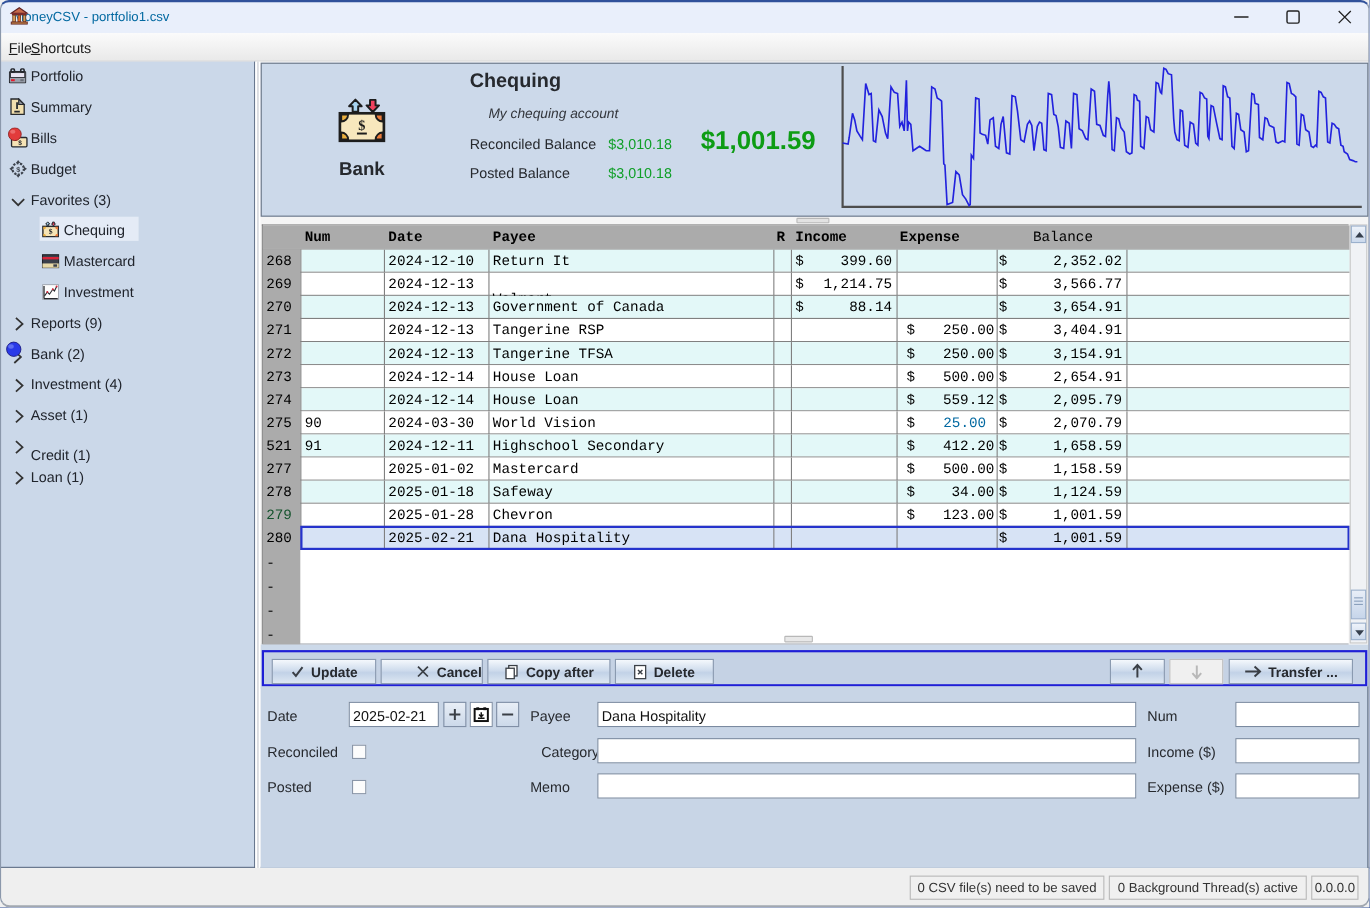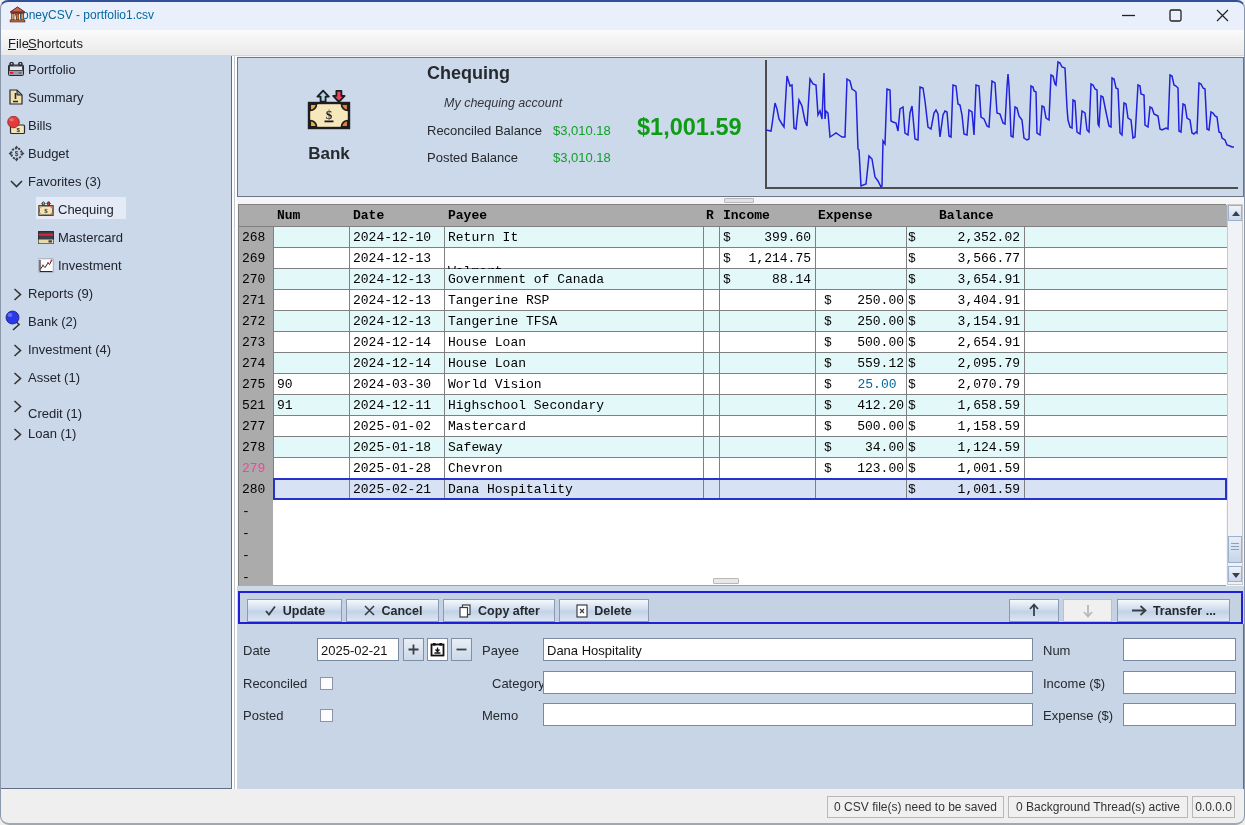--- a/index.html
+++ b/index.html
@@ -177,21 +177,21 @@
 <polyline id="chartline" fill="none" stroke="#2222dd" stroke-width="1.5" points="2,72 7,73 8,67 11,45 13,51 15,61 18,66 20,69 23,18 26,28 28,27 30,70 32,71 35,42 38,48 41,63 43,68 46,21 49,26 52,27 54,57 56,53 58,61 60,15 61,61 62,53 64,55 66,79 69,77 72,75 75,77 78,79 81,79 83,21 86,23 88,31 91,33 92,34 94,91 95,92 97,128 102,126 105,98 108,101 111,119 114,123 117,129 118,128 119,83 121,86 123,31 126,32 127,63 129,64 132,65 134,73 136,51 139,49 141,75 144,77 146,55 148,48 151,81 154,82 156,29 159,30 161,43 164,69 167,71 170,55 172,52 174,56 176,79 179,57 181,53 183,54 185,78 187,79 189,27 192,28 194,46 196,47 198,57 200,76 203,77 205,52 208,54 210,77 212,27 215,28 217,59 220,61 223,68 225,69 228,23 231,25 233,55 236,56 239,65 241,66 243,29 244,16 245,28 246,50 247,78 249,79 251,49 253,50 255,58 258,62 260,80 263,82 265,81 267,28 269,29 270,33 272,34 273,75 276,77 278,48 280,49 282,60 285,62 287,17 289,18 291,26 292,27 294,4 296,5 298,9 301,10 303,50 304,62 306,69 308,70 309,42 311,43 313,74 316,76 318,53 321,55 323,72 325,74 327,26 329,27 331,31 333,32 334,66 335,68 337,38 339,39 342,54 345,68 347,69 348,20 350,21 352,30 354,31 356,75 358,77 360,45 362,46 364,60 367,62 369,80 371,79 374,27 376,28 377,36 380,37 381,67 384,69 386,49 388,50 390,56 392,57 394,58 396,71 398,72 400,71 402,70 404,71 406,17 408,18 410,27 412,28 414,30 415,73 417,74 419,46 421,47 423,60 426,62 428,75 430,76 432,74 433,75 435,25 437,26 439,30 441,31 443,71 445,72 447,54 449,55 451,58 453,59 455,74 457,75 458,80 461,82 463,87 466,88 468,89 470,89"></polyline>
 </svg>
 <div class="abs" id="table">
 <div class="abs" style="left:0;top:0;width:988px;height:21px;background:#ababab;"></div>
 <div class="abs" style="left:38px;top:3px;font-weight:bold;color:#000;">Num</div>
 <div class="abs" style="left:114px;top:3px;font-weight:bold;color:#000;">Date</div>
 <div class="abs" style="left:209px;top:3px;font-weight:bold;color:#000;">Payee</div>
 <div class="abs" style="left:467px;top:3px;font-weight:bold;color:#000;">R</div>
 <div class="abs" style="left:484px;top:3px;font-weight:bold;color:#000;">Income</div>
 <div class="abs" style="left:579px;top:3px;font-weight:bold;color:#000;">Expense</div>
-<div class="abs" style="left:671px;top:3px;font-weight:bold;color:#000;padding-left:29px;">Balance</div>
+<div class="abs" style="left:671px;top:3px;font-weight:normal;color:#000;padding-left:29px;">Balance</div>
 <div class="abs" style="left:0;top:21px;width:988px;height:1px;background:#808080;"></div>
 <div class="abs" style="left:0;top:22px;width:34px;height:359px;background:#ababab;"></div>
 <div class="abs" style="left:3px;top:25px;color:#000;">268</div>
 <div class="abs" style="left:35px;top:22px;width:953px;height:20px;background:#e3f8f8;"></div>
 <div class="abs" style="left:34px;top:22px;width:1px;height:21px;background:#808080;"></div>
 <div class="abs" style="left:110px;top:22px;width:1px;height:21px;background:#808080;"></div>
 <div class="abs" style="left:205px;top:22px;width:1px;height:21px;background:#808080;"></div>
 <div class="abs" style="left:464px;top:22px;width:1px;height:21px;background:#808080;"></div>
 <div class="abs" style="left:480px;top:22px;width:1px;height:21px;background:#808080;"></div>
 <div class="abs" style="left:576px;top:22px;width:1px;height:21px;background:#808080;"></div>
@@ -369,21 +369,21 @@
 <div class="abs" style="left:576px;top:232px;width:1px;height:21px;background:#808080;"></div>
 <div class="abs" style="left:667px;top:232px;width:1px;height:21px;background:#808080;"></div>
 <div class="abs" style="left:785px;top:232px;width:1px;height:21px;background:#808080;"></div>
 <div class="abs" style="left:34px;top:252px;width:954px;height:1px;background:#808080;"></div>
 <div class="abs" style="left:114px;top:235px;color:#000;">2025-01-18</div>
 <div class="abs" style="left:209px;top:235px;color:#000;">Safeway</div>
 <div class="abs" style="left:585px;top:235px;color:#000;">$</div>
 <div class="abs" style="left:581px;top:235px;width:84px;text-align:right;color:#000;">34.00</div>
 <div class="abs" style="left:669px;top:235px;color:#000;">$</div>
 <div class="abs" style="left:671px;top:235px;width:110px;text-align:right;color:#000;">1,124.59</div>
-<div class="abs" style="left:3px;top:256px;color:#ec4899;font-family:Liberation Mono, monospace;">279</div>
+<div class="abs" style="left:3px;top:256px;color:#14532d;font-family:Liberation Mono, monospace;">279</div>
 <div class="abs" style="left:35px;top:253px;width:953px;height:20px;background:#ffffff;"></div>
 <div class="abs" style="left:34px;top:253px;width:1px;height:21px;background:#808080;"></div>
 <div class="abs" style="left:110px;top:253px;width:1px;height:21px;background:#808080;"></div>
 <div class="abs" style="left:205px;top:253px;width:1px;height:21px;background:#808080;"></div>
 <div class="abs" style="left:464px;top:253px;width:1px;height:21px;background:#808080;"></div>
 <div class="abs" style="left:480px;top:253px;width:1px;height:21px;background:#808080;"></div>
 <div class="abs" style="left:576px;top:253px;width:1px;height:21px;background:#808080;"></div>
 <div class="abs" style="left:667px;top:253px;width:1px;height:21px;background:#808080;"></div>
 <div class="abs" style="left:785px;top:253px;width:1px;height:21px;background:#808080;"></div>
 <div class="abs" style="left:34px;top:273px;width:954px;height:1px;background:#808080;"></div>
@@ -413,21 +413,21 @@
 <div class="abs" style="left:3px;top:321px;color:#000;">-</div>
 <div class="abs" style="left:3px;top:343px;color:#000;">-</div>
 <div class="abs" style="left:3px;top:365px;color:#000;">-</div>
 </div>
 <div class="abs" style="left:237px; top:586px; width:1007px; height:40px; background:#ccd9e9;"></div>
 <div class="abs" id="toolbar"></div>
 
 <div class="abs tbtn" style="left:247px; width:95px;"><svg width="13" height="13" viewBox="0 0 13 13">
       <path d="M2 7 L5 10.5 L11 2.5" fill="none" stroke="#3a3f46" stroke-width="1.8"></path>
     </svg>Update</div>
-<div class="abs tbtn" style="left:346px; width:93px;"><svg width="13" height="13" viewBox="0 0 13 13">
+<div class="abs tbtn" style="left:346px; width:93px;justify-content:flex-end;"><svg width="13" height="13" viewBox="0 0 13 13">
       <path d="M2 2 L11 11 M11 2 L2 11" fill="none" stroke="#3a3f46" stroke-width="1.6"></path>
     </svg>Cancel</div>
 <div class="abs tbtn" style="left:443px; width:112px;"><svg width="14" height="14" viewBox="0 0 14 14">
       <rect x="4.5" y="1" width="7.5" height="9.5" fill="#fff" stroke="#3a3f46" stroke-width="1.2"></rect>
       <rect x="2" y="3.5" width="7.5" height="9.5" fill="#fff" stroke="#3a3f46" stroke-width="1.2"></rect>
     </svg>Copy after</div>
 <div class="abs tbtn" style="left:559px; width:90px;"><svg width="12" height="14" viewBox="0 0 12 14">
       <rect x="1" y="1" width="10" height="12" fill="#fff" stroke="#3a3f46" stroke-width="1.2"></rect>
       <path d="M4 5 L8 9 M8 5 L4 9" stroke="#3a3f46" stroke-width="1.3"></path>
     </svg>Delete</div>

